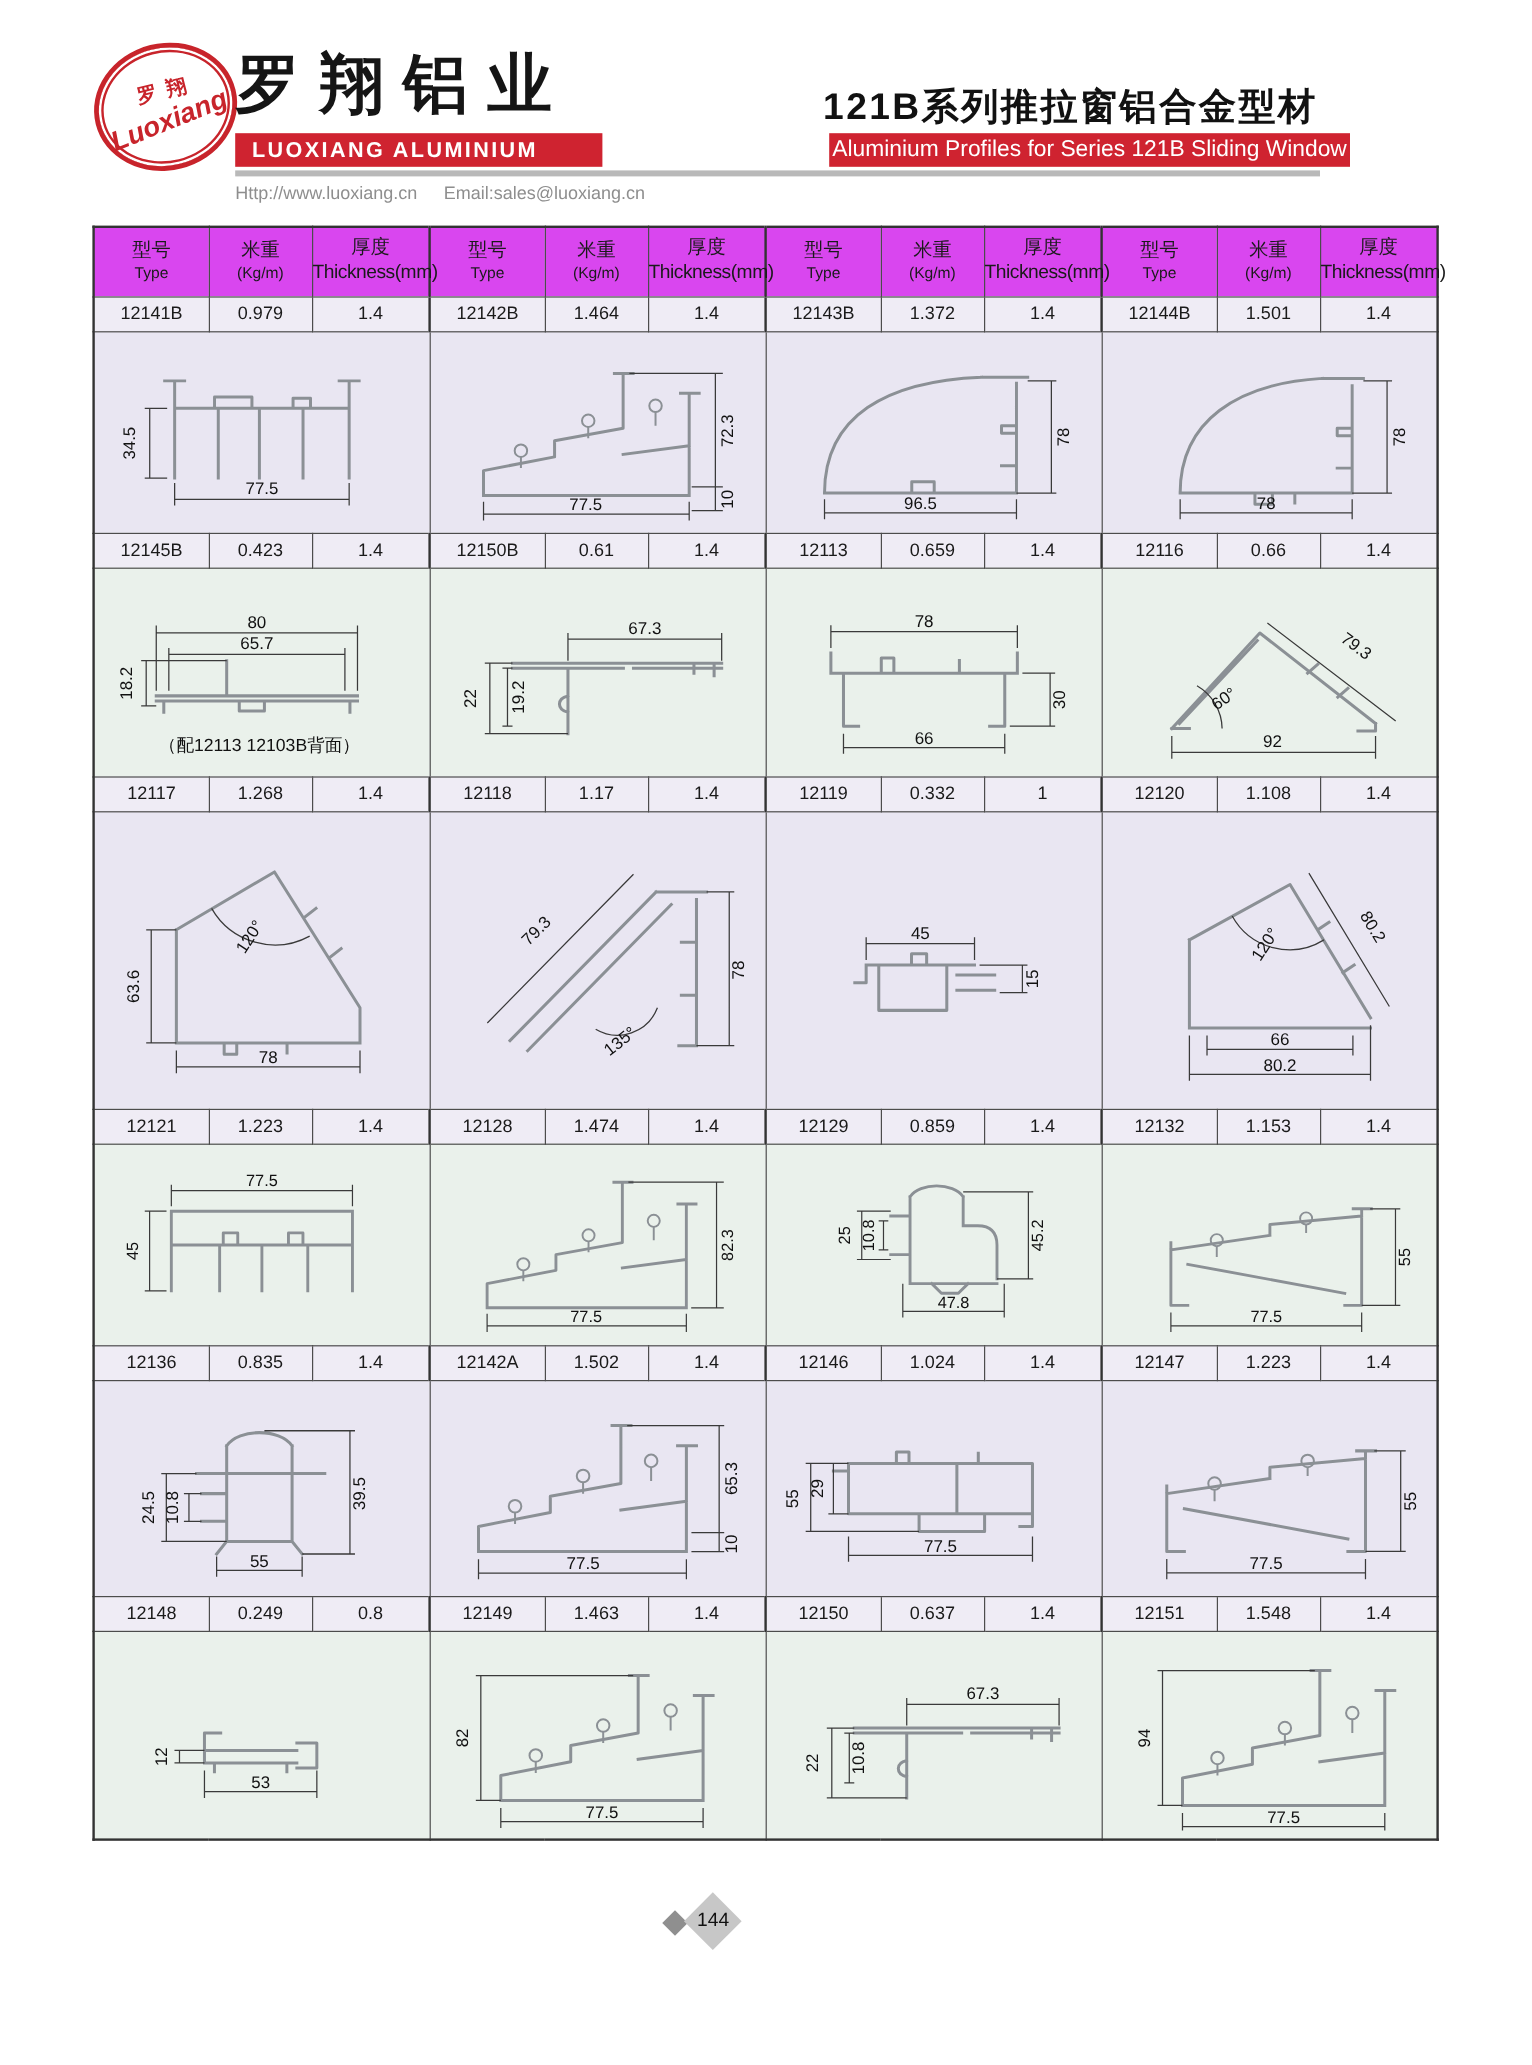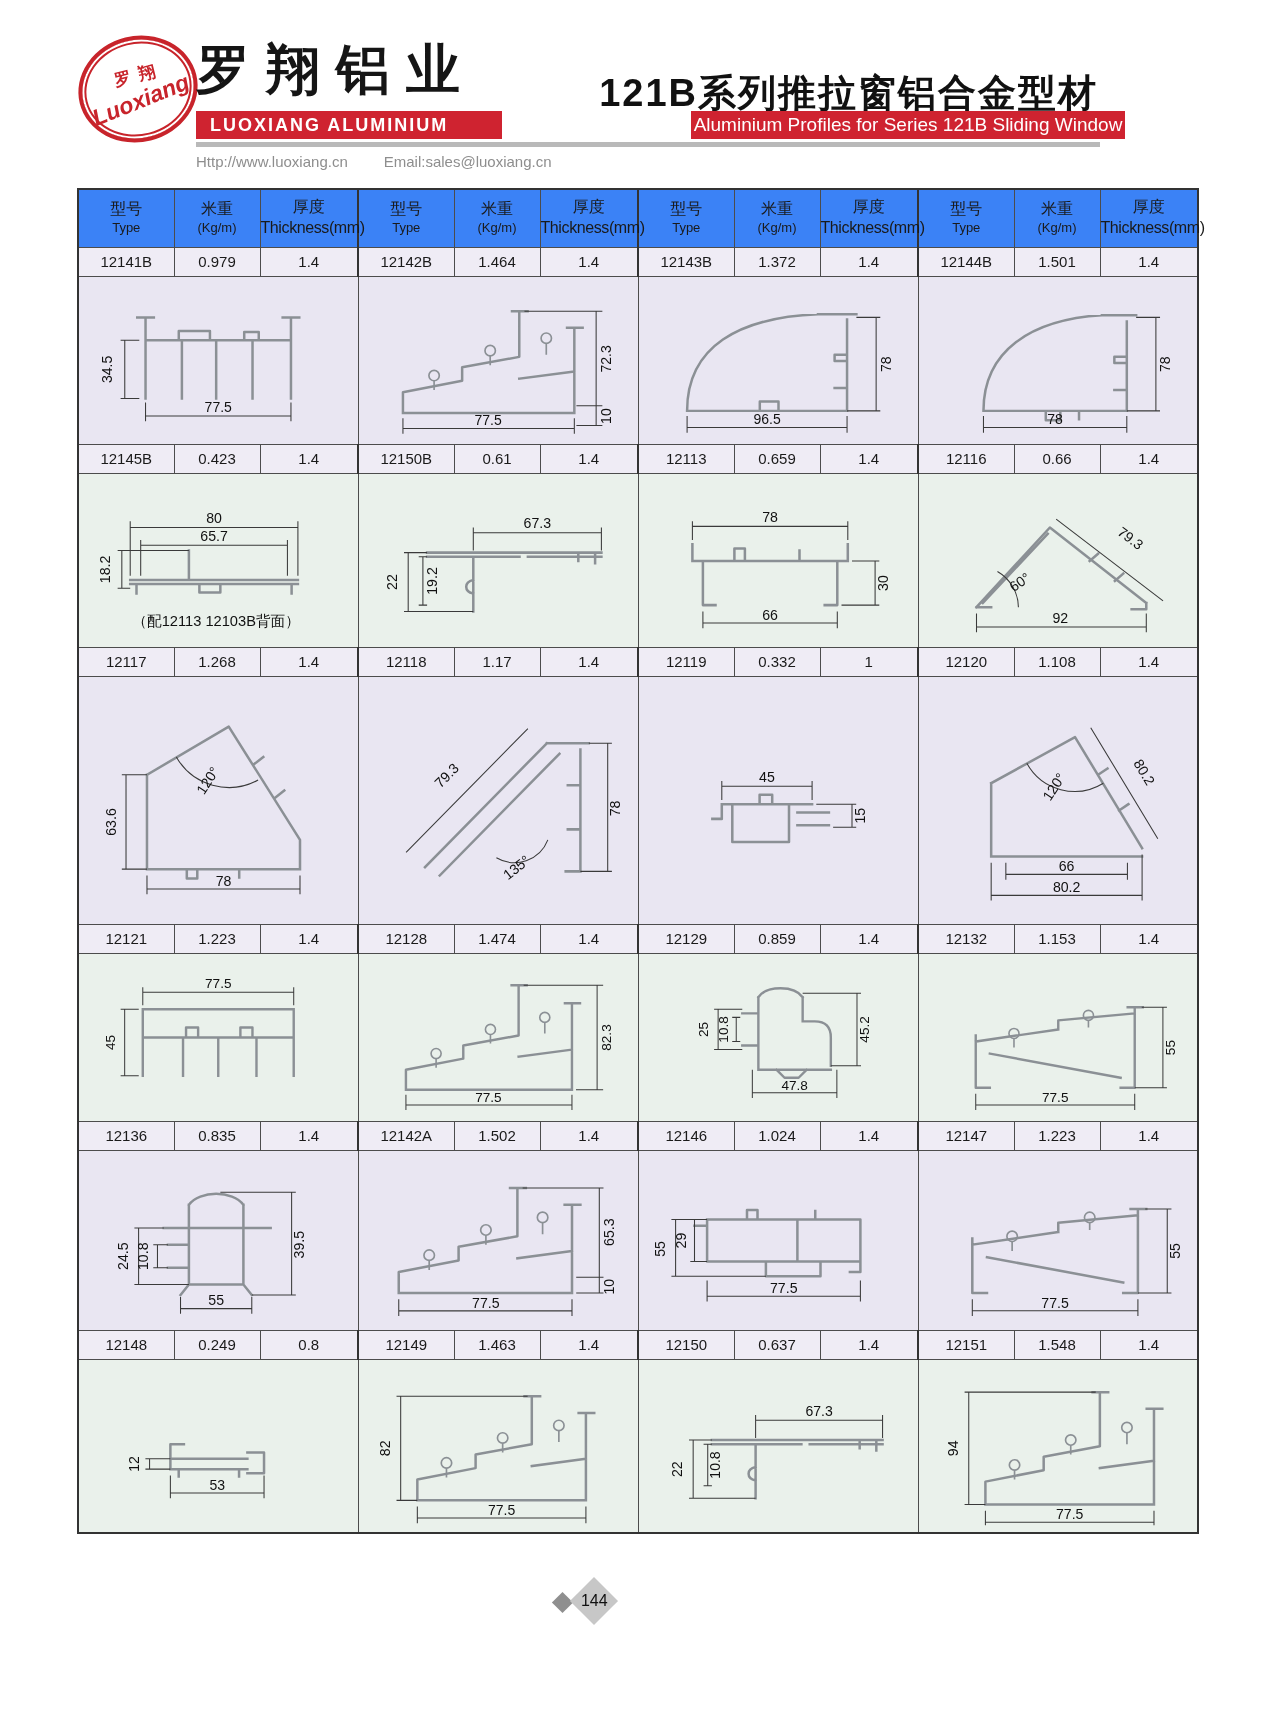--- a/index.html
+++ b/index.html
@@ -14,30 +14,30 @@
              transform:rotate(-14deg);display:flex;flex-direction:column;
              align-items:center;justify-content:center;color:#c8242b;background:#fff}
   .logo-cn{font-size:17px;font-weight:bold;letter-spacing:8px;padding-left:8px}
   .logo-script{font-style:italic;font-size:23px;font-weight:bold;transform:rotate(-8deg)}
   .brand-cn{position:absolute;left:196px;top:34px;font-size:54px;font-weight:bold;
             letter-spacing:16px;color:#151515}
   .band{position:absolute;top:111px;height:28px;background:#cf2330;color:#fff;
         display:flex;align-items:center}
   .band-left{left:196px;width:306px;padding-left:14px;font-size:18px;font-weight:bold;letter-spacing:2px}
   .band-right{left:691px;width:434px;justify-content:center;font-size:19px}
-  .title-cn{position:absolute;top:68px;right:179px;font-size:38px;font-weight:bold;letter-spacing:2px}
+  .title-cn{position:absolute;top:68px;right:179px;font-size:31px;font-weight:bold;letter-spacing:2px}
   .gray-rule{position:absolute;left:196px;top:142px;width:904px;height:5px;background:#b9b9b9}
-  .contact{position:absolute;left:196px;top:153px;font-size:15px;color:#8e8e8e;display:flex;gap:36px}
+  .contact{position:absolute;left:196px;top:153px;font-size:15px;color:#8e8e8e;display:flex;gap:22px}
 
   
   .ptable{position:absolute;left:77px;top:188px;width:1120px;border-collapse:collapse;
           table-layout:fixed;border:2px solid #333}
   .ptable td{border:1px solid #4c4c4c;text-align:center;vertical-align:middle;color:#1a1a1a}
   .ptable td.gs{border-left-width:2px;border-left-color:#333}
-  .hrow td{background:#3b82f6;height:58px;font-size:16px;line-height:1.3}
+  .hrow td{background:#d946ef;height:58px;font-size:16px;line-height:1.3}
   .hrow .en{font-size:13px}
   .hrow .en-sm{font-size:16px;letter-spacing:-0.4px}
   .trow td{background:#efecf5;height:29px;font-size:15px}
   .dcell{padding:3px}
   .bg-a{background:#e9e6f2}
   .bg-b{background:#eaf1eb}
   .r0 .dcell{height:168px}.r1 .dcell{height:174px}.r2 .dcell{height:248px}
   .r3 .dcell{height:168px}.r4 .dcell{height:180px}.r5 .dcell{height:174px}
   .dcell svg{display:block;width:100%;height:100%}
 

